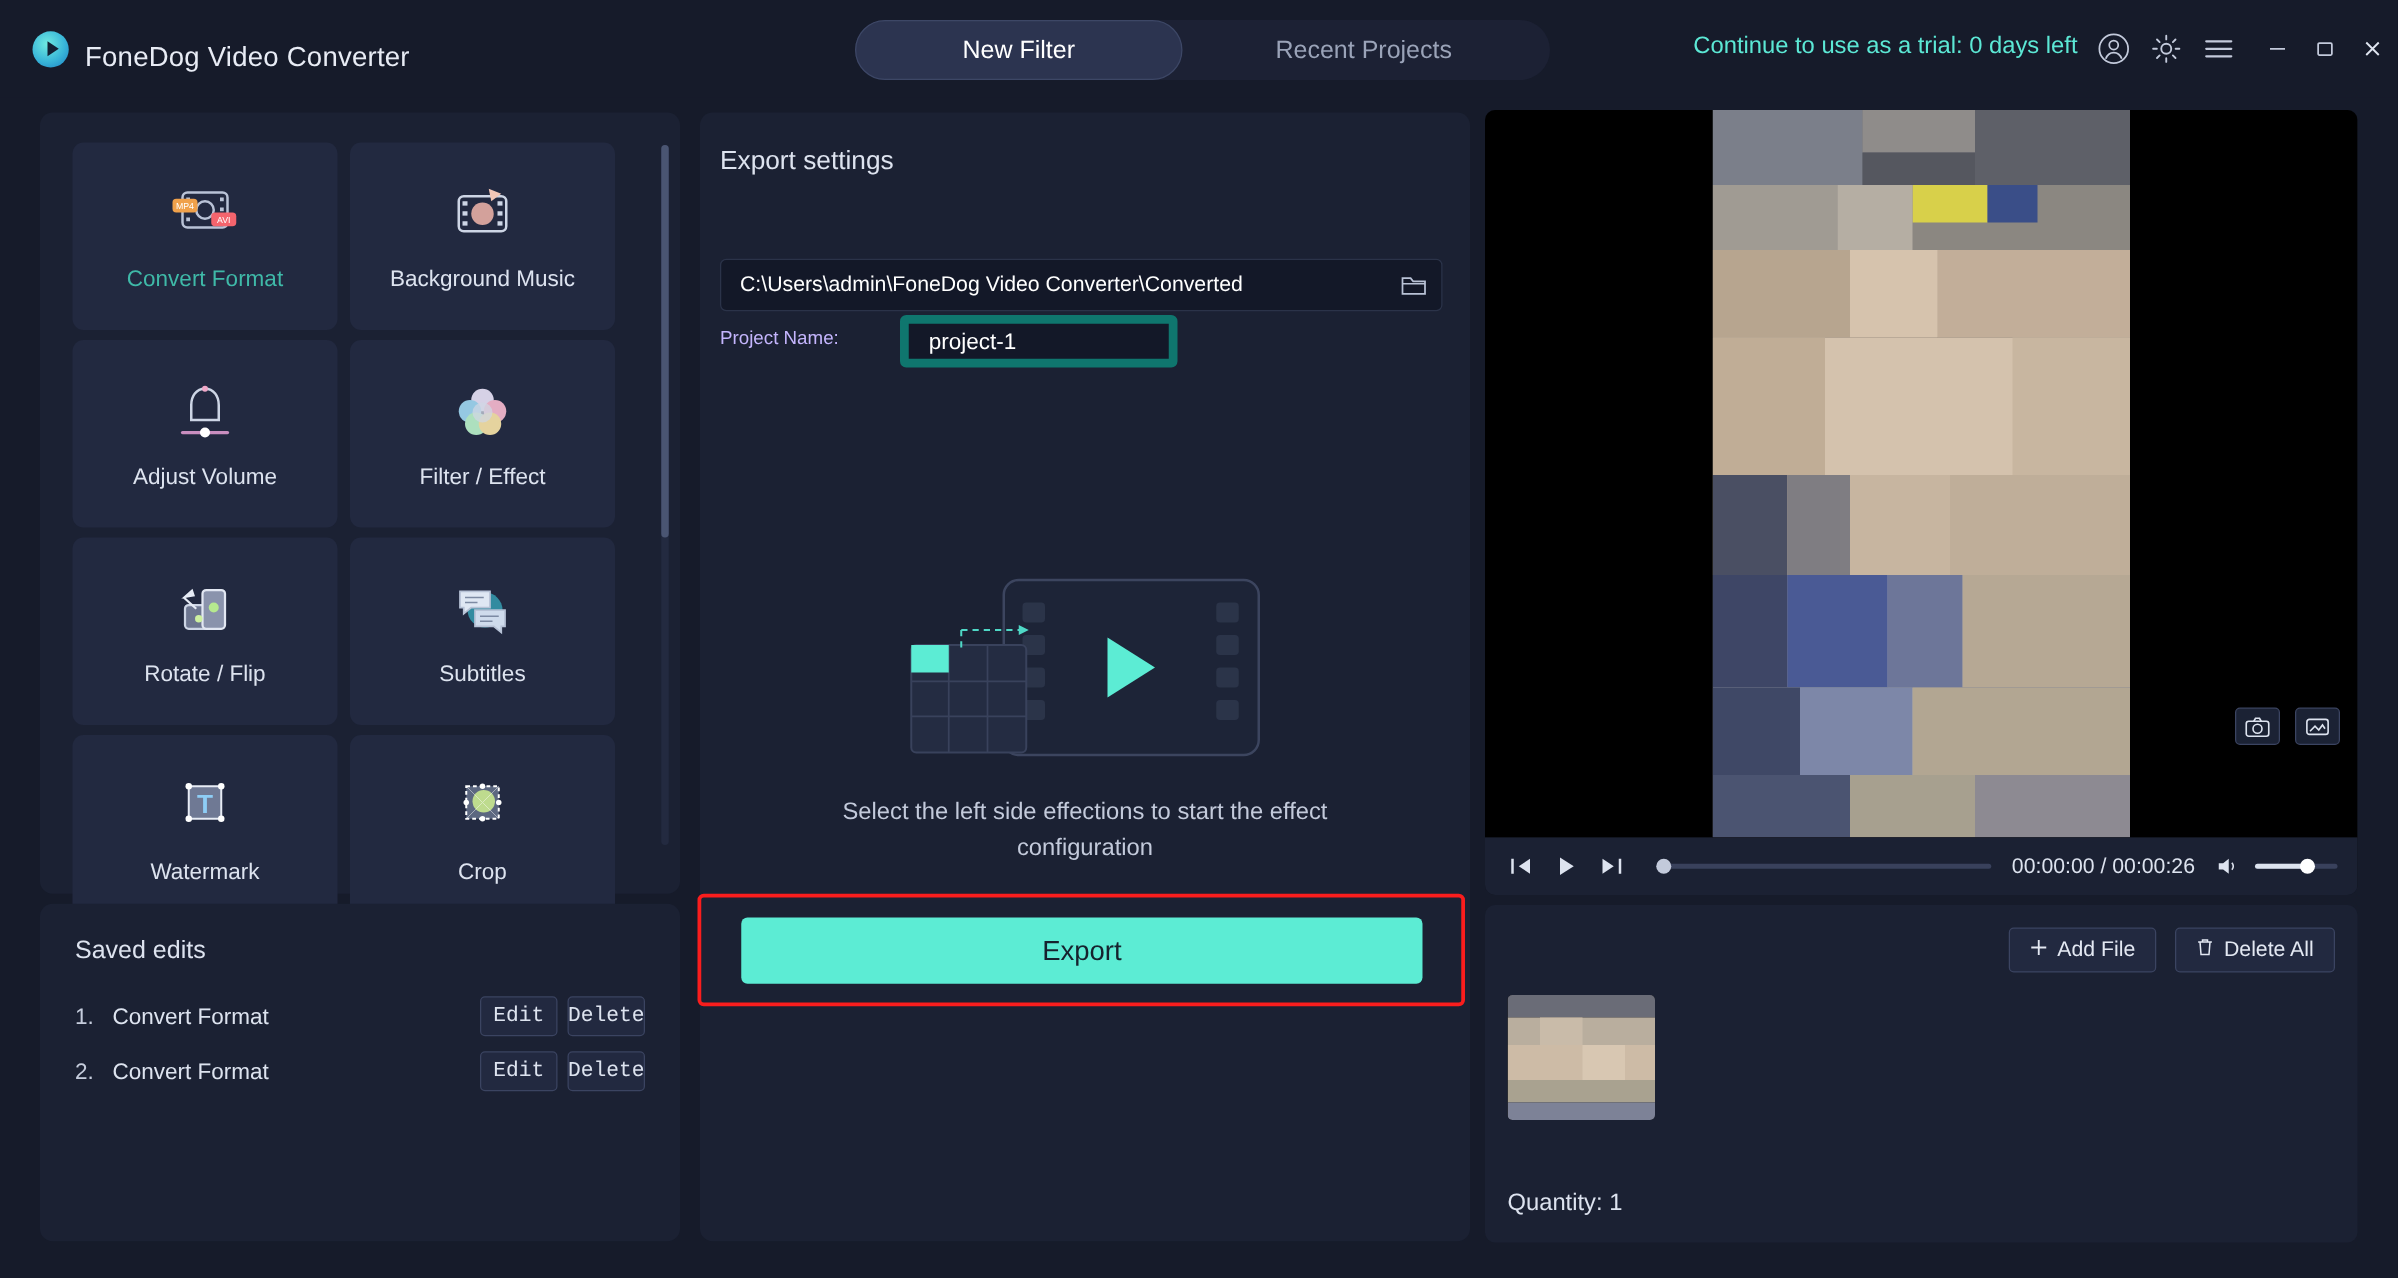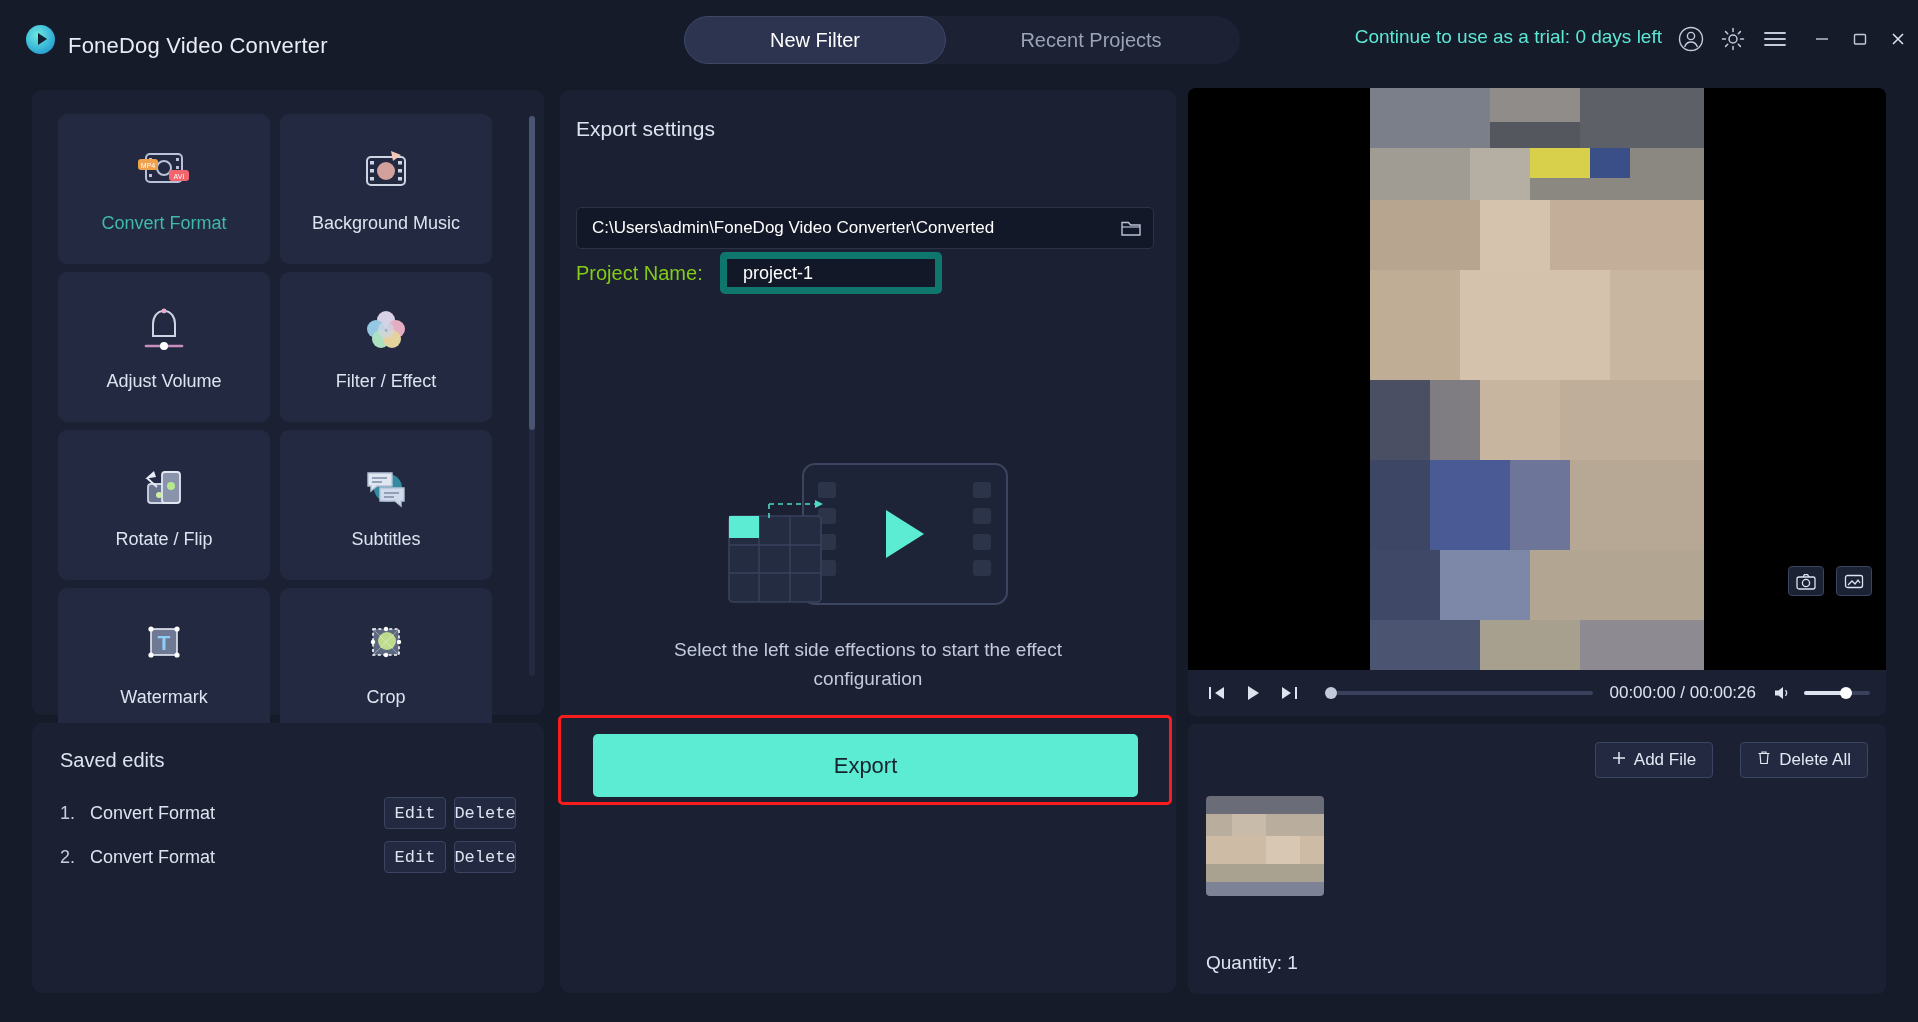--- a/index.html
+++ b/index.html
@@ -120,21 +120,21 @@
     display: flex; align-items: center; cursor: text;
   }
   .dir-text {
     flex: 1; padding-left: 15px; font-size: 17px; color: #ffffff;
     white-space: nowrap; overflow: hidden;
   }
   .dir-browse {
     width: 44px; height: 42px; display: flex; align-items: center;
     justify-content: center; cursor: pointer;
   }
-  .pname-label { position: absolute; left: 16px; top: 172px; font-size: 20px; color: #84cc16; }
+  .pname-label { position: absolute; left: 16px; top: 172px; font-size: 15px; color: #c4b5fd; }
   .pname-box {
     position: absolute; left: 160px; top: 162px; width: 222px; height: 42px;
     background: #131828; border: 7px solid #0f766e; border-radius: 5px;
     display: flex; align-items: center; cursor: text;
   }
   .pname-text { padding-left: 16px; font-size: 18px; color: #ffffff; }
 
   .placeholder-art {
     position: absolute; left: 50%; top: 370px; transform: translateX(-50%);
     width: 290px; height: 148px;
@@ -143,21 +143,21 @@
     position: absolute; left: 50%; top: 545px; transform: translateX(-50%);
     width: 500px; text-align: center; font-size: 19px;
     color: #c3cadb; line-height: 1.55;
   }
 
   .export-highlight {
     position: absolute; left: 558px; top: 715px; width: 614px; height: 90px;
     border: 3px solid #fa1d1d; border-radius: 5px; pointer-events: none;
   }
   .export-btn {
-    position: absolute; left: 593px; top: 734px; width: 545px; height: 63px;
+    position: absolute; left: 593px; top: 734px; width: 545px; height: 53px;
     background: #5cecd4; border-radius: 5px; cursor: pointer;
     display: flex; align-items: center; justify-content: center;
     color: #16222e; font-size: 22px;
   }
 
   
   .preview {
     position: absolute; left: 1188px; top: 88px; width: 698px; height: 628px;
     background: #11151f; border-radius: 8px; overflow: hidden;
   }
@@ -198,21 +198,21 @@
   }
   .vol-fill { position: absolute; left: 0; top: 0; height: 4px; width: 42px;
     background: #dde3ef; border-radius: 2px; }
   .vol-knob { position: absolute; left: 36px; top: -4px; width: 12px; height: 12px;
     border-radius: 50%; background: #ffffff; }
 
   .filelist {
     position: absolute; left: 1188px; top: 724px; width: 698px; height: 270px;
     background: #1b2133; border-radius: 8px;
   }
-  .fl-actions { position: absolute; right: 18px; top: 18px; display: flex; gap: 27px; }
+  .fl-actions { position: absolute; right: 18px; top: 18px; display: flex; gap: 15px; }
   .fl-btn {
     height: 36px; padding: 0 16px; border: 1px solid #3b4461; border-radius: 4px;
     background: #222940; color: #e3e8f2; font-size: 17px; cursor: pointer;
     display: flex; align-items: center; gap: 8px;
   }
   .thumb {
     position: absolute; left: 18px; top: 72px; width: 118px; height: 100px;
     border-radius: 4px; overflow: hidden; background: #1a1a1a; cursor: pointer;
   }
   .qty-inner { position: absolute; left: 18px; bottom: 20px; font-size: 19px; color: #dde3ef; }

